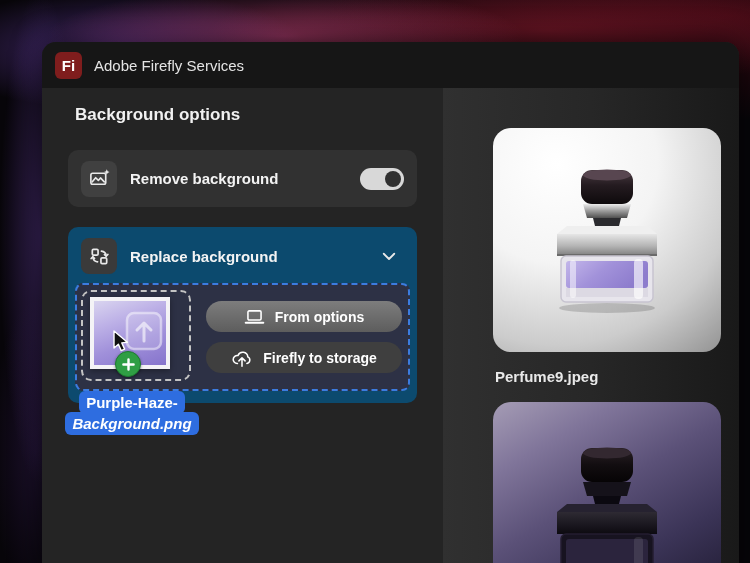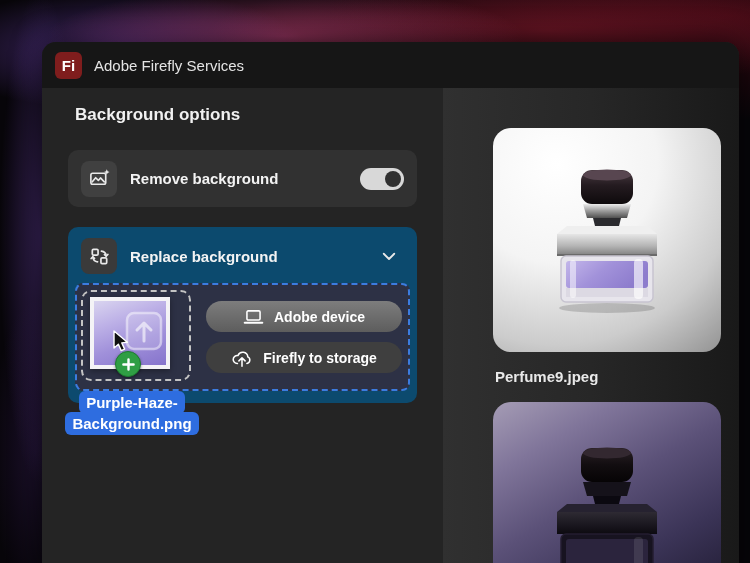--- a/index.html
+++ b/index.html
@@ -50,21 +50,21 @@
               background:#2f9e44;border:1.5px solid #1d7c30;display:flex;align-items:center;justify-content:center;
               box-shadow:0 1px 3px rgba(0,0,0,0.4);}
   .dz-buttons{position:absolute;left:129px;top:16px;width:196px;display:flex;flex-direction:column;gap:10px;}
   .pill-btn{height:31px;border-radius:16px;display:flex;align-items:center;justify-content:center;gap:10px;
             color:#fff;font-size:14px;font-weight:bold;cursor:pointer;border:none;}
   .pill-device{background:linear-gradient(180deg,#7d7d7d,#5d5d5d);}
   .pill-storage{background:#3f3f3f;}
   .file-tag{position:absolute;left:21px;top:303px;width:138px;text-align:center;z-index:5;line-height:0;}
   .file-tag span{display:inline-block;background:#2e6de0;color:#fff;font-size:15px;font-weight:bold;
                  line-height:19px;padding:2px 7px;border-radius:6px;}
-  .file-tag .l2{margin-top:-2px;}
+  .file-tag .l2{margin-top:-2px;font-style:italic;}
   .preview{flex:1;background:linear-gradient(90deg,#303030 0%,#272727 50%,#191919 100%);
            box-sizing:border-box;padding:40px 0 0 50px;}
   .shot{width:228px;height:224px;border-radius:18px;position:relative;overflow:hidden;
         background:radial-gradient(130% 130% at 28% 16%,#ffffff 0%,#f4f4f4 34%,#cccccc 62%,#939393 85%,#6b6b6b 100%);}
   .shot svg{position:absolute;left:44px;top:36px;}
   .shot-label{margin:16px 0 0 2px;color:#e9e9e9;font-size:15px;font-weight:bold;}
   .shot2{margin-top:17px;width:228px;height:230px;border-radius:18px;position:relative;overflow:hidden;
          background:linear-gradient(150deg,#a59cb5 0%,#80759a 20%,#5b5178 42%,#3b3457 66%,#221d35 88%,#151122 100%);}
   .shot2 svg{position:absolute;left:44px;top:40px;}
 </style>
@@ -134,21 +134,21 @@
                 <path d="M7 1.5 V12.5 M1.5 7 H12.5"></path>
               </svg>
             </div>
 
             <div class="dz-buttons">
               <button class="pill-btn pill-device">
                 <svg width="21" height="18" viewBox="0 0 24 20" fill="none" stroke="#fff" stroke-width="1.8" stroke-linecap="round">
                   <rect x="4.5" y="3" width="15" height="10.5" rx="1.4"></rect>
                   <path d="M2 16.5 H22" stroke-width="2.4"></path>
                 </svg>
-                <span>Adobe device</span>
+                <span>From options</span>
               </button>
               <button class="pill-btn pill-storage">
                 <svg width="22" height="20" viewBox="0 0 24 22" fill="none" stroke="#fff" stroke-width="1.7" stroke-linecap="round" stroke-linejoin="round">
                   <path d="M7 17 a4.4 4.4 0 1 1 0.6 -8.7 A5.6 5.6 0 0 1 18.4 9.8 a3.8 3.8 0 0 1 -1 7.2"></path>
                   <path d="M12 20 V11 M8.6 14.2 l3.4 -3.4 3.4 3.4"></path>
                 </svg>
                 <span>Firefly to storage</span>
               </button>
             </div>
           </div>

